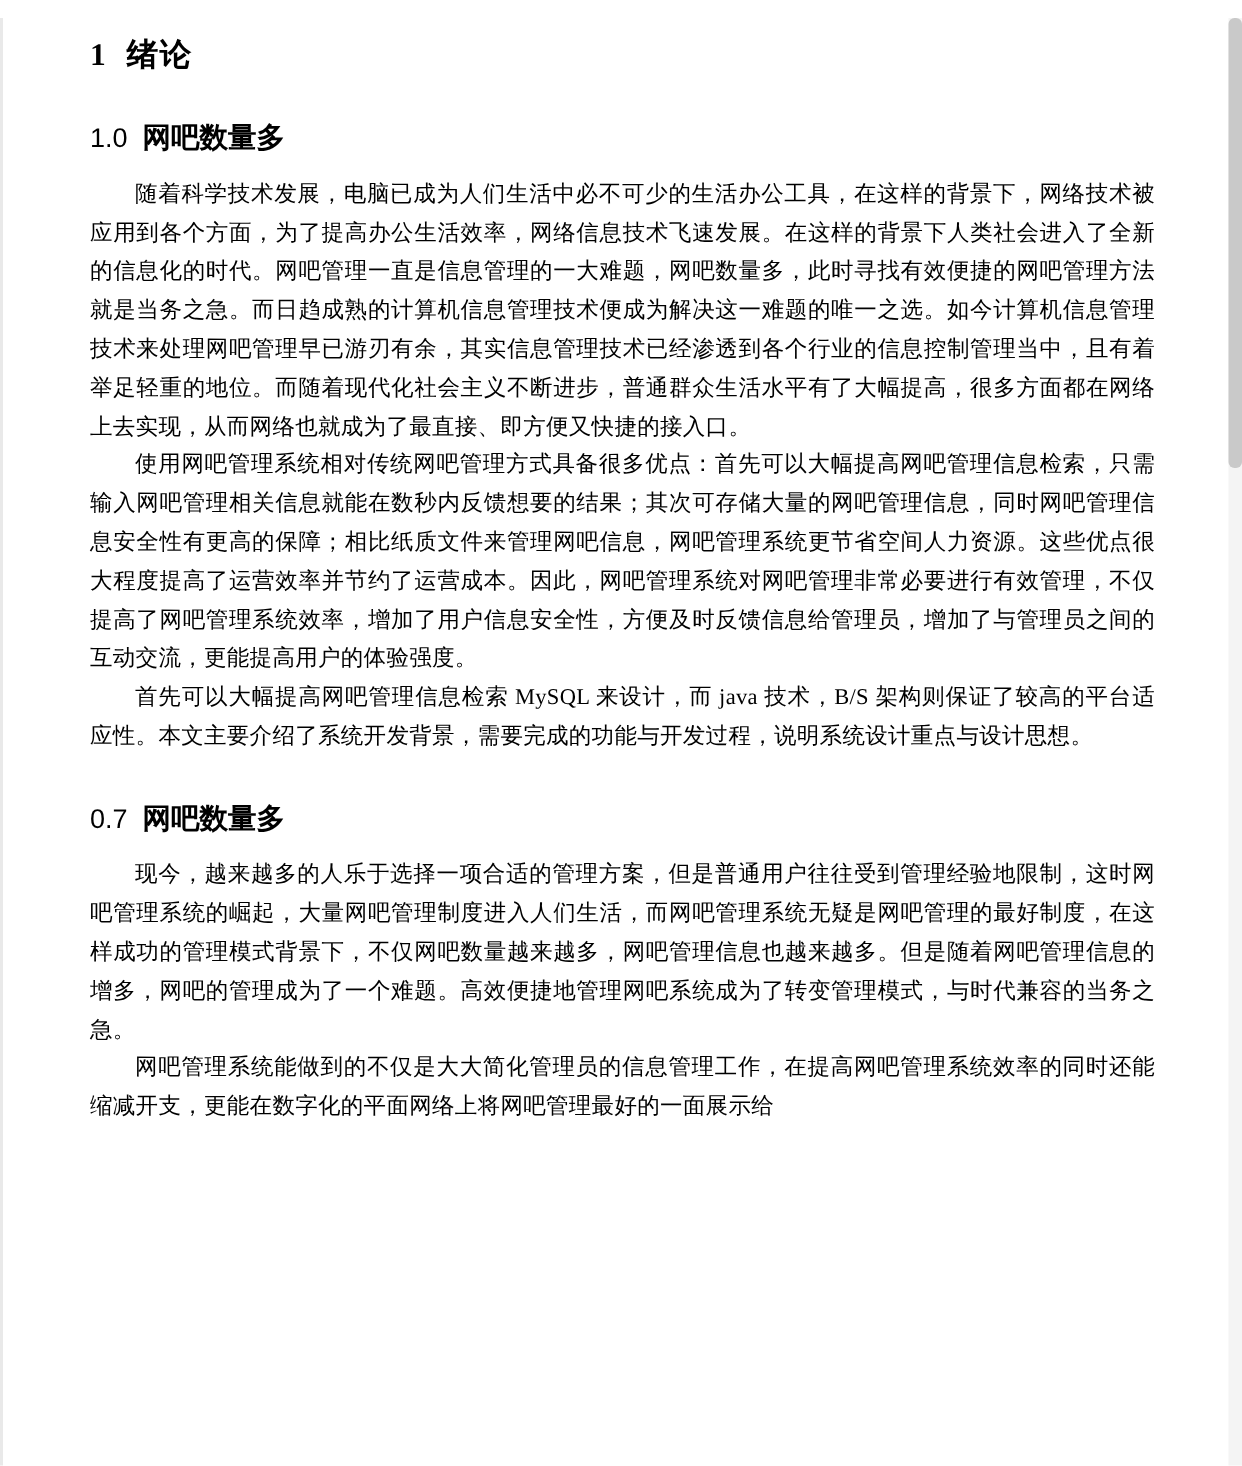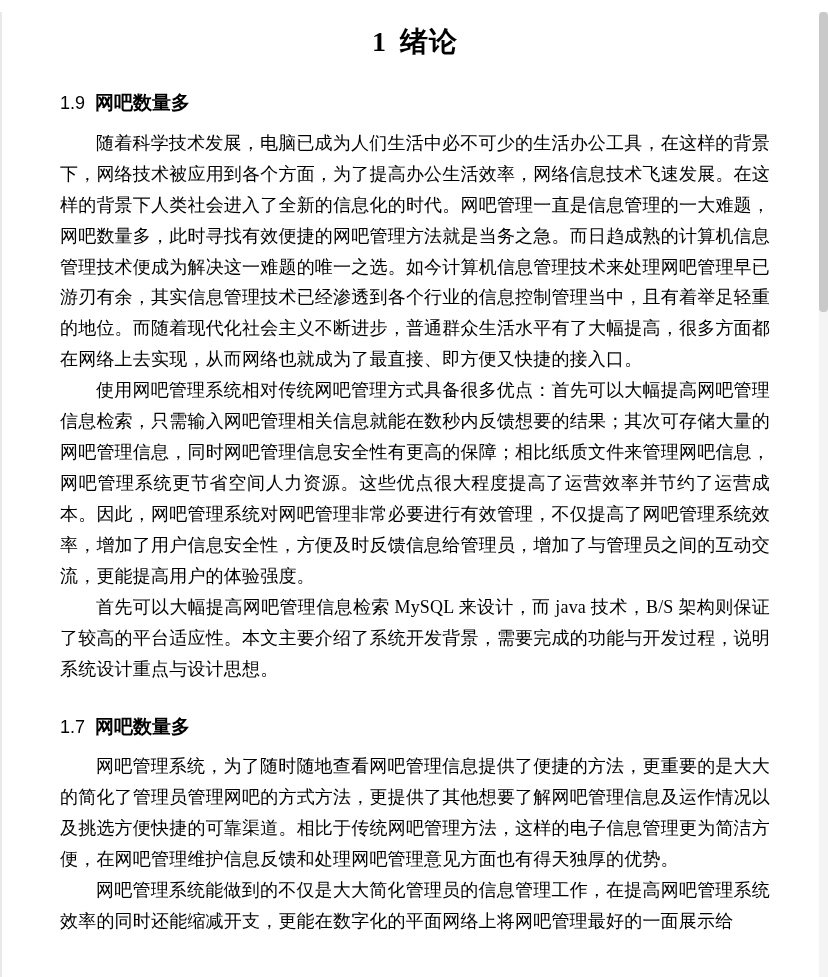--- a/index.html
+++ b/index.html
@@ -16,22 +16,22 @@
   }
   .page {
     position: relative;
     width: 828px;
     height: 977px;
     box-sizing: border-box;
     padding: 0 58px 0 60px;
     background: #ffffff;
   }
   .chapter-title {
-    text-align: center;
-    font-size: 28px;
+    text-align: left;
+    font-size: 21px;
     font-weight: bold;
     letter-spacing: 1px;
     margin: 12px 0 0 0;
     padding-top: 10px;
     line-height: 1.4;
   }
   .chapter-title .num {
     margin-right: 14px;
     font-family: "Liberation Serif", serif;
   }
@@ -41,21 +41,21 @@
     margin: 28px 0 10px 0;
     line-height: 1.5;
   }
   .section-head .snum {
     font-weight: normal;
     font-family: "Liberation Sans", sans-serif;
     font-size: 18px;
     margin-right: 10px;
   }
   p.body-par {
-    font-size: 18px;
+    font-size: 15px;
     line-height: 1.72;
     margin: 0;
     text-align: justify;
     text-justify: inter-ideograph;
     text-indent: 2em;
     letter-spacing: 0.2px;
   }
   .latin {
     font-family: "Liberation Serif", serif;
     letter-spacing: 0;
@@ -91,31 +91,31 @@
 
 <div class="page">
 
   <div class="edge-left"></div>
 
   <h1 class="chapter-title">
     <span class="num latin">1</span><span>绪论</span>
   </h1>
 
   <h2 class="section-head">
-    <span class="snum latin">1.9</span><span>网吧数量多</span>
+    <span class="snum latin">1.0</span><span>网吧数量多</span>
   </h2>
 
   <p class="body-par">随着科学技术发展，电脑已成为人们生活中必不可少的生活办公工具，在这样的背景下，网络技术被应用到各个方面，为了提高办公生活效率，网络信息技术飞速发展。在这样的背景下人类社会进入了全新的信息化的时代。网吧管理一直是信息管理的一大难题，网吧数量多，此时寻找有效便捷的网吧管理方法就是当务之急。而日趋成熟的计算机信息管理技术便成为解决这一难题的唯一之选。如今计算机信息管理技术来处理网吧管理早已游刃有余，其实信息管理技术已经渗透到各个行业的信息控制管理当中，且有着举足轻重的地位。而随着现代化社会主义不断进步，普通群众生活水平有了大幅提高，很多方面都在网络上去实现，从而网络也就成为了最直接、即方便又快捷的接入口。</p>
   <p class="body-par">使用网吧管理系统相对传统网吧管理方式具备很多优点：首先可以大幅提高网吧管理信息检索，只需输入网吧管理相关信息就能在数秒内反馈想要的结果；其次可存储大量的网吧管理信息，同时网吧管理信息安全性有更高的保障；相比纸质文件来管理网吧信息，网吧管理系统更节省空间人力资源。这些优点很大程度提高了运营效率并节约了运营成本。因此，网吧管理系统对网吧管理非常必要进行有效管理，不仅提高了网吧管理系统效率，增加了用户信息安全性，方便及时反馈信息给管理员，增加了与管理员之间的互动交流，更能提高用户的体验强度。</p>
   <p class="body-par">首先可以大幅提高网吧管理信息检索 MySQL 来设计，而 java 技术，B/S 架构则保证了较高的平台适应性。本文主要介绍了系统开发背景，需要完成的功能与开发过程，说明系统设计重点与设计思想。</p>
 
   <h2 class="section-head">
-    <span class="snum latin">1.7</span><span>网吧数量多</span>
+    <span class="snum latin">0.7</span><span>网吧数量多</span>
   </h2>
 
-  <p class="body-par">网吧管理系统，为了随时随地查看网吧管理信息提供了便捷的方法，更重要的是大大的简化了管理员管理网吧的方式方法，更提供了其他想要了解网吧管理信息及运作情况以及挑选方便快捷的可靠渠道。相比于传统网吧管理方法，这样的电子信息管理更为简洁方便，在网吧管理维护信息反馈和处理网吧管理意见方面也有得天独厚的优势。</p>
+  <p class="body-par">现今，越来越多的人乐于选择一项合适的管理方案，但是普通用户往往受到管理经验地限制，这时网吧管理系统的崛起，大量网吧管理制度进入人们生活，而网吧管理系统无疑是网吧管理的最好制度，在这样成功的管理模式背景下，不仅网吧数量越来越多，网吧管理信息也越来越多。但是随着网吧管理信息的增多，网吧的管理成为了一个难题。高效便捷地管理网吧系统成为了转变管理模式，与时代兼容的当务之急。</p>
   <p class="body-par">网吧管理系统能做到的不仅是大大简化管理员的信息管理工作，在提高网吧管理系统效率的同时还能缩减开支，更能在数字化的平面网络上将网吧管理最好的一面展示给</p>
 
   <div class="scrollbar">
     <div class="thumb"></div>
   </div>
 
 </div>
 
 </body></html>

